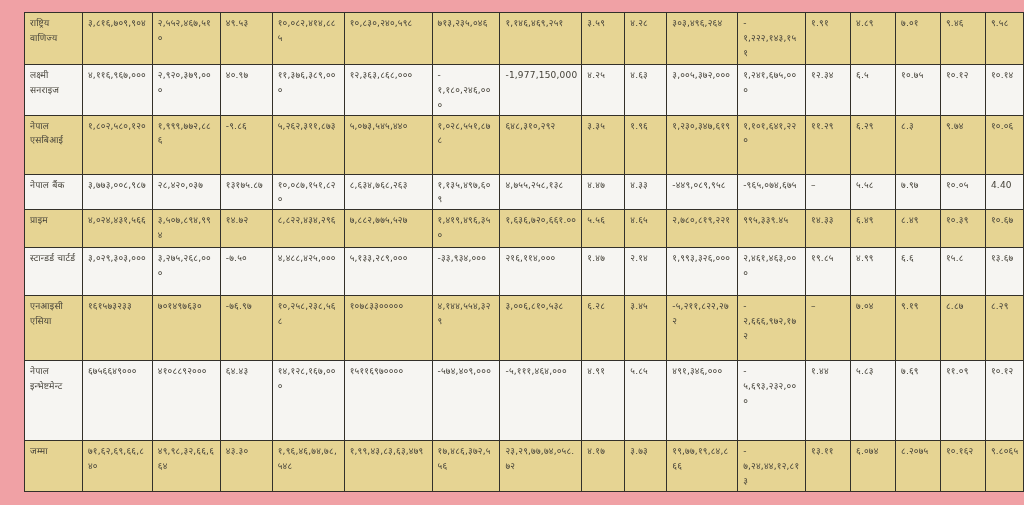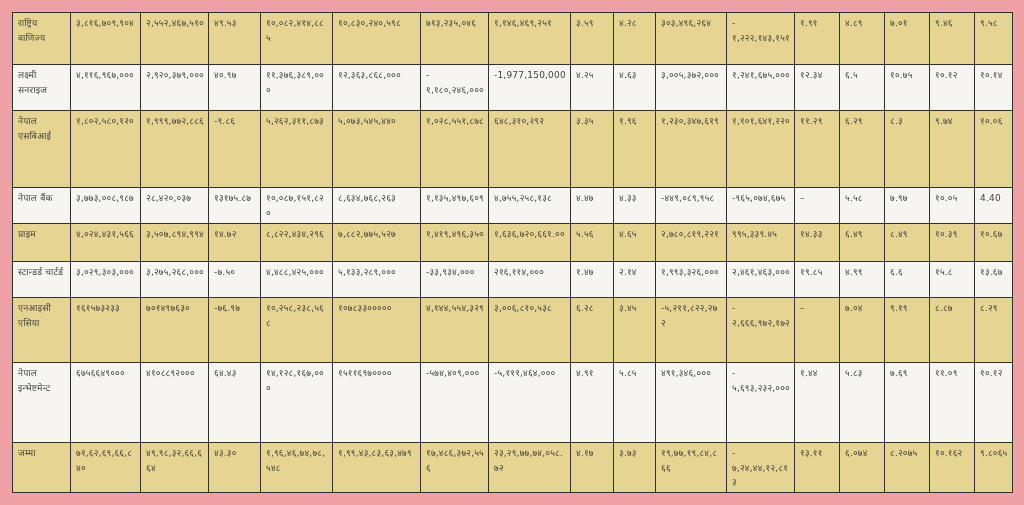--- a/index.html
+++ b/index.html
@@ -12,21 +12,21 @@
   * { box-sizing: border-box; }
   html, body {
     margin: 0; padding: 0;
     width: 1024px; height: 505px;
     background: var(--page-bg);
     font-family: "DejaVu Sans", sans-serif;
     overflow: hidden;
   }
   .table-wrap {
     position: absolute;
-    left: 12px; top: 12px;
+    left: 24px; top: 12px;
   }
   table {
     border-collapse: collapse;
     table-layout: fixed;
   }
   td {
     border: 1px solid var(--border-color);
     vertical-align: top;
     padding: 3px 4px 2px 5px;
     font-size: 9px;
@@ -102,21 +102,21 @@
           <td class="value-cell">४.२५</td>
           <td class="value-cell">४.६३</td>
           <td class="value-cell">३,००५,३७२,०००</td>
           <td class="value-cell">१,२४१,६७५,०००</td>
           <td class="value-cell">१२.३४</td>
           <td class="value-cell">६.५</td>
           <td class="value-cell">१०.७५</td>
           <td class="value-cell">१०.१२</td>
           <td class="value-cell">१०.१४</td>
         </tr>
-        <tr class="odd" style="height: 77px; margin-top: 40px;">
+        <tr class="odd" style="height: 59px; margin-top: 40px;">
           <td class="name-cell">नेपाल एसबिआई</td>
           <td class="value-cell">१,८०२,५८०,१२०</td>
           <td class="value-cell">१,९९९,७७२,८८६</td>
           <td class="value-cell">-९.८६</td>
           <td class="value-cell">५,२६२,३११,८७३</td>
           <td class="value-cell">५,०७३,५४५,४४०</td>
           <td class="value-cell">१,०२८,५५१,८७८</td>
           <td class="value-cell">६४८,३१०,२९२</td>
           <td class="value-cell">३.३५</td>
           <td class="value-cell">१.९६</td>
@@ -159,21 +159,21 @@
           <td class="value-cell">५.५६</td>
           <td class="value-cell">४.६५</td>
           <td class="value-cell">२,७८०,८१९,२२१</td>
           <td class="value-cell">९९५,३३९.४५</td>
           <td class="value-cell">१४.३३</td>
           <td class="value-cell">६.४९</td>
           <td class="value-cell">८.४९</td>
           <td class="value-cell">१०.३९</td>
           <td class="value-cell">१०.६७</td>
         </tr>
-        <tr class="even" style="height: 36px;">
+        <tr class="even" style="height: 48px;">
           <td class="name-cell">स्टान्डर्ड चार्टर्ड</td>
           <td class="value-cell">३,०२९,३०३,०००</td>
           <td class="value-cell">३,२७५,२६८,०००</td>
           <td class="value-cell">-७.५०</td>
           <td class="value-cell">४,४८८,४२५,०००</td>
           <td class="value-cell">५,१३३,२८९,०००</td>
           <td class="value-cell">-३३,९३४,०००</td>
           <td class="value-cell">२१६,११४,०००</td>
           <td class="value-cell">१.४७</td>
           <td class="value-cell">२.१४</td>

